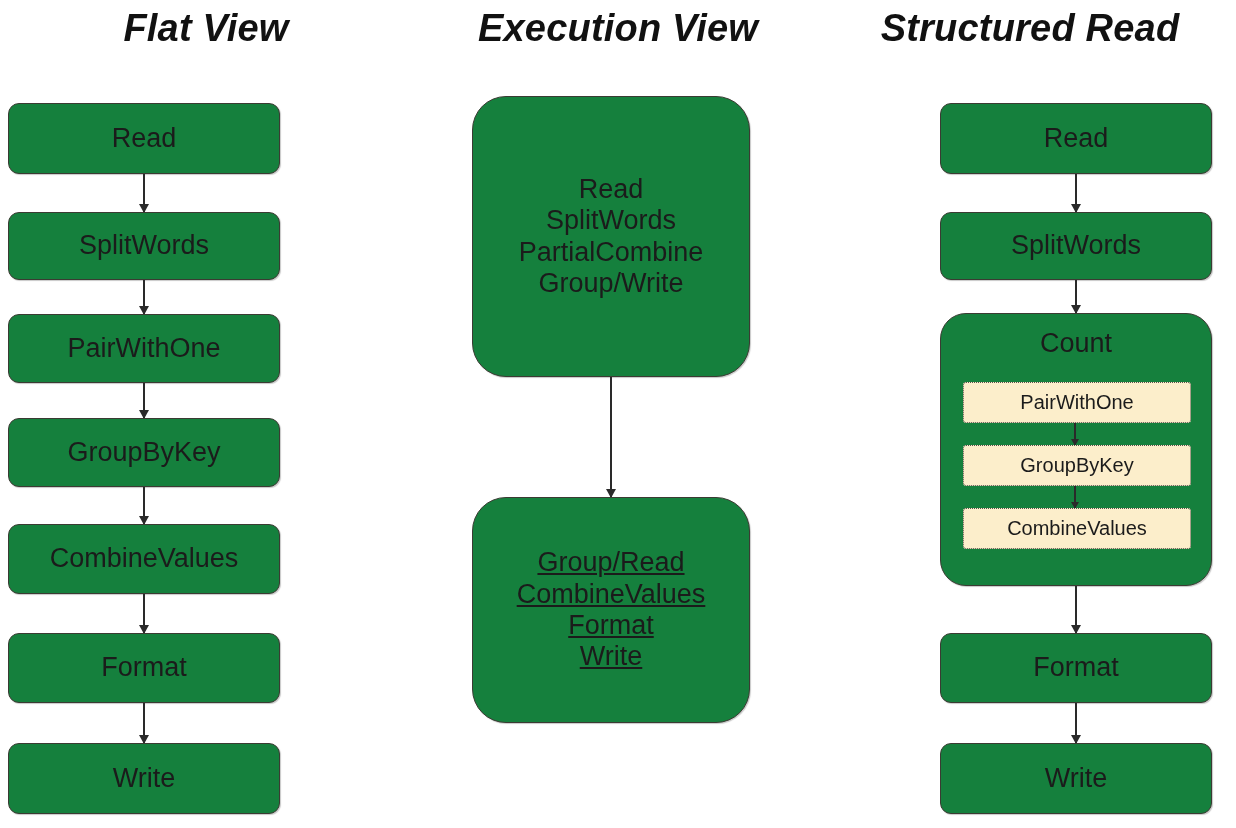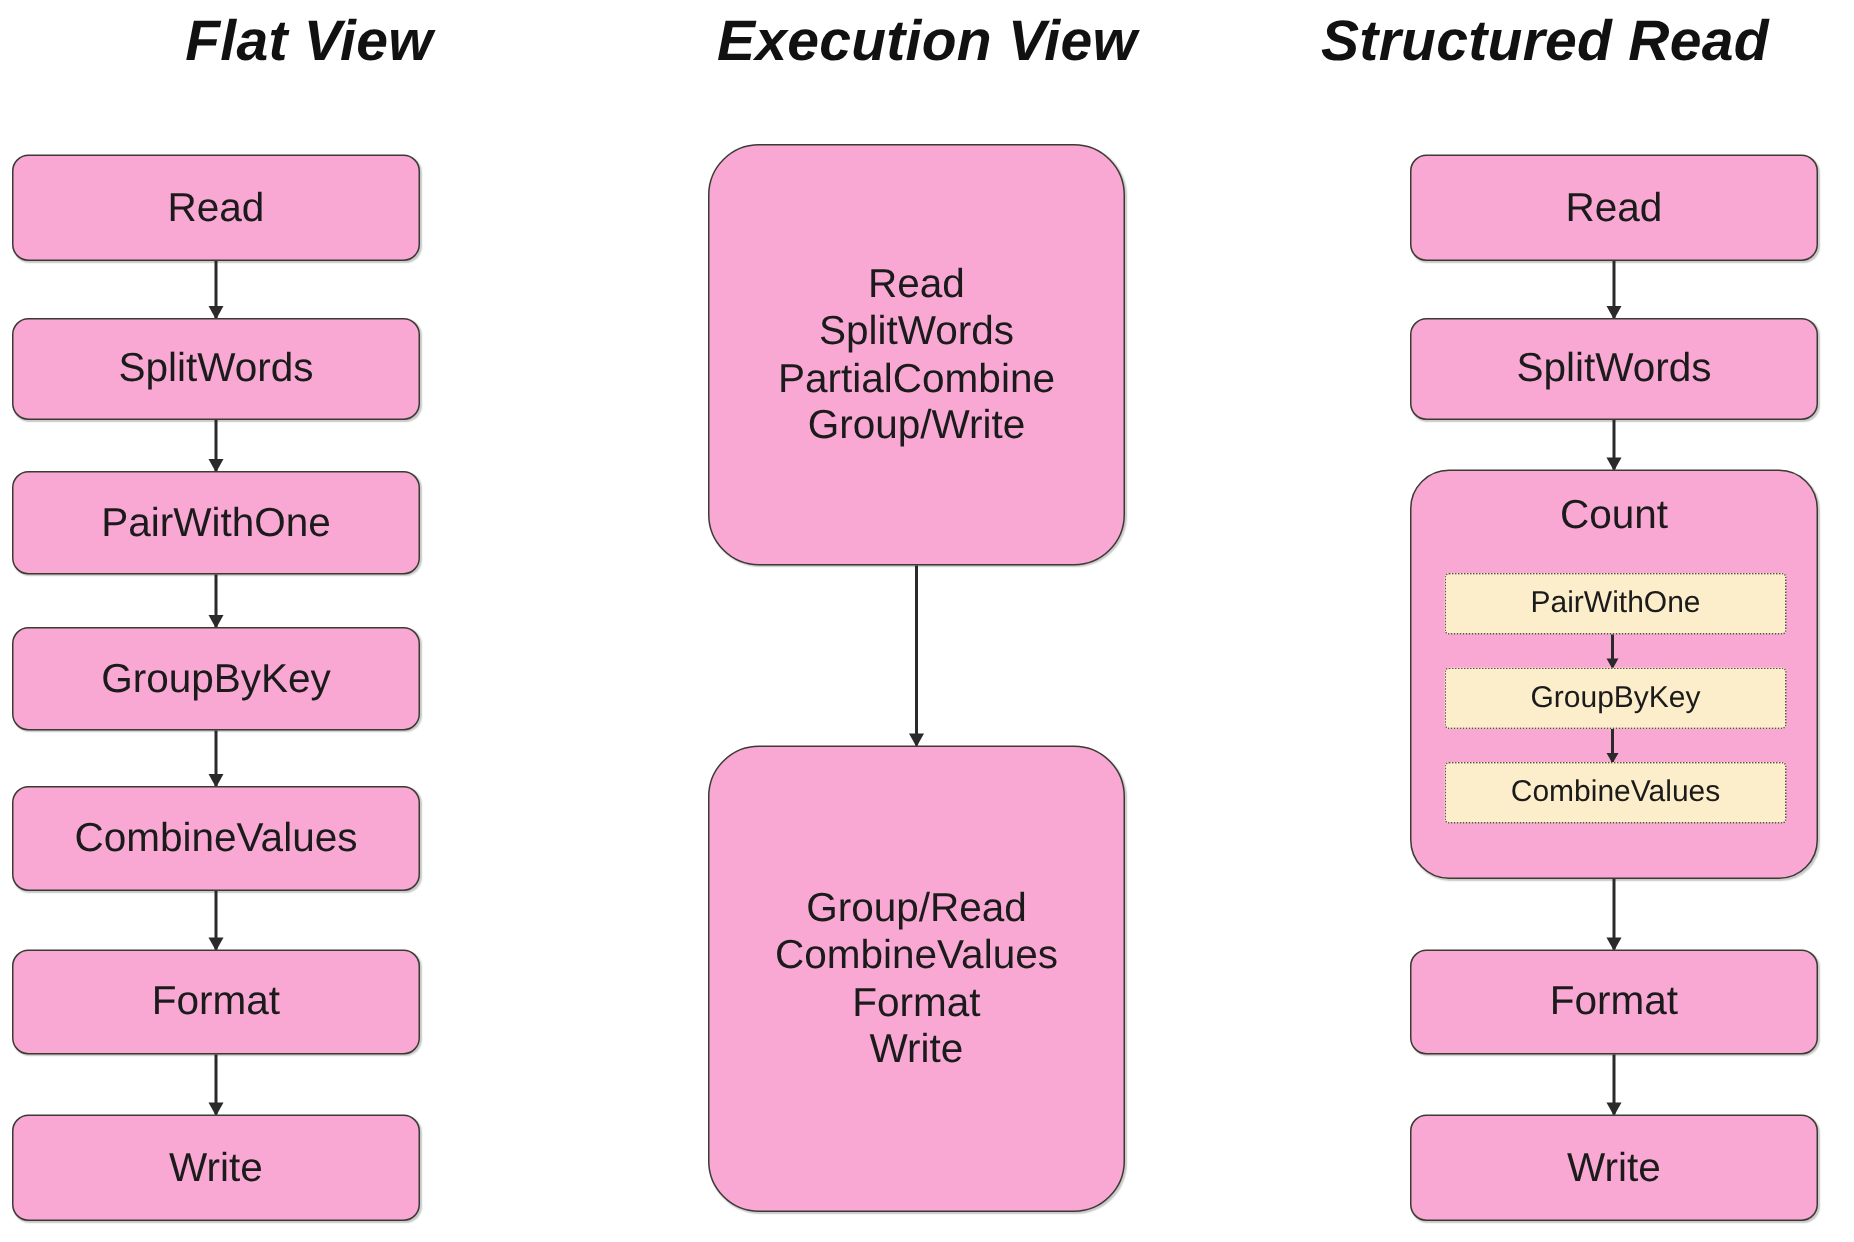--- a/index.html
+++ b/index.html
@@ -42,21 +42,21 @@
     font-style: italic;
     letter-spacing: 0.2px;
     color: #111111;
     white-space: nowrap;
   }
 
   
   .node {
     position: absolute;
     box-sizing: border-box;
-    background: #f9a8d4;
+    background: #15803d;
     border: 1.6px solid #3b3b33;
     border-radius: 11px;
     display: flex;
     align-items: center;
     justify-content: center;
     font-size: 27px;
     color: #1b1b1b;
     line-height: 1.16;
     text-align: center;
     box-shadow: 1px 1px 1px rgba(0,0,0,0.22);
@@ -153,21 +153,21 @@
   <div class="column col-execution">
     <div class="col-title">Execution View</div>
 
     <div class="node big" style="left:60px; top:96px; width:278px; height:281px;">Read
 SplitWords
 PartialCombine
 Group/Write</div>
 
     <div class="arrow thin" style="left:198px; top:377px; height:120px;"></div>
 
-    <div class="node big" style="left:60px; top:497px; width:278px; height:311px;">Group/Read
+    <div class="node big" style="left:60px; top:497px; width:278px; height:226px;text-decoration:underline;">Group/Read
 CombineValues
 Format
 Write</div>
   </div>
 
   <div class="column col-structured">
     <div class="col-title">Structured Read</div>
 
     <div class="node" style="left:116px; top:103px; width:272px; height:71px;">Read</div>
     <div class="arrow" style="left:251px; top:174px; height:38px;"></div>

